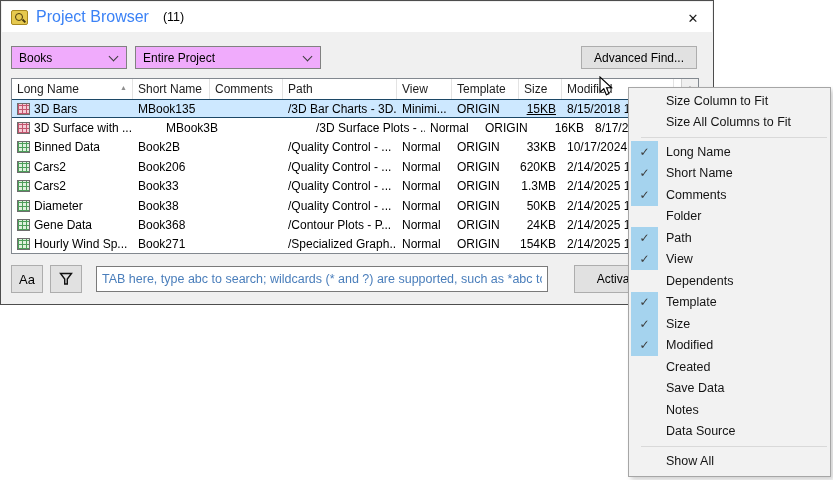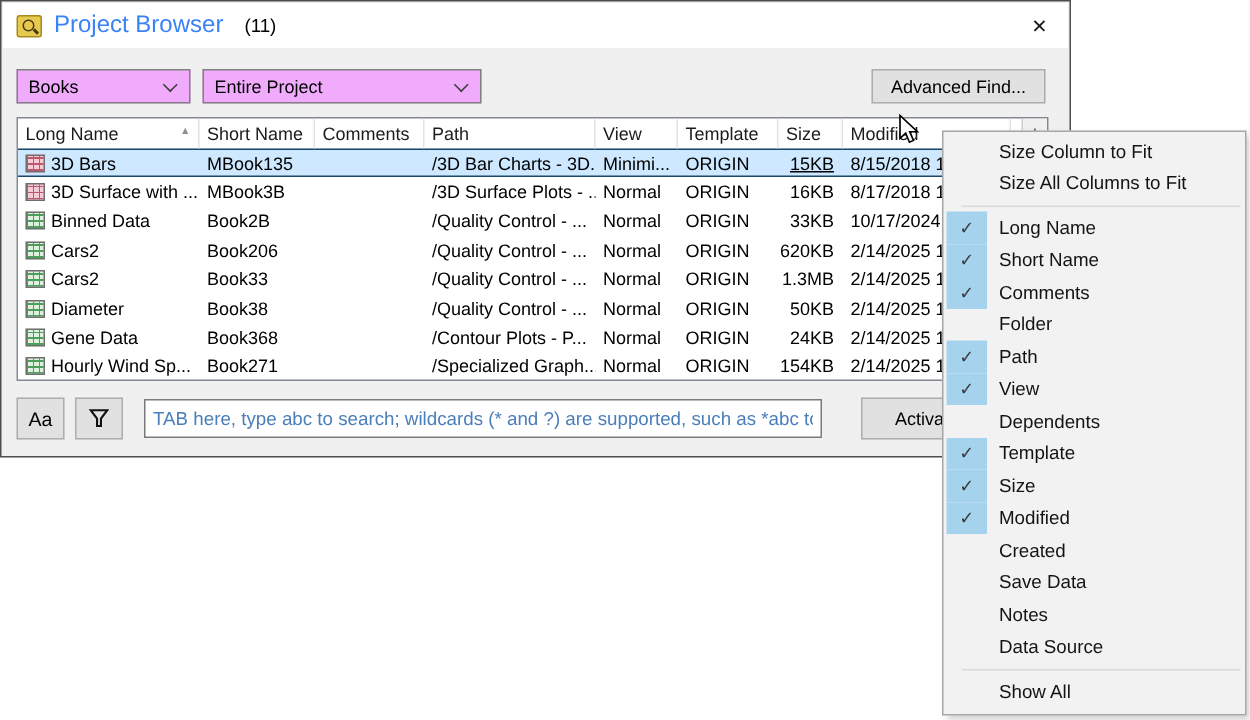--- a/index.html
+++ b/index.html
@@ -140,21 +140,21 @@
           </div>
           <div class="cell" style="width: 112px;">
             <span>8/15/2018 17</span>
           </div>
         </div>
         <div class="trow">
           <div class="cell" style="width: 121px;">
             <span class="wb-icon matrix-book"></span>
             <span>3D Surface with ...</span>
           </div>
-          <div class="cell" style="width: 77px;">
+          <div class="cell" style="width: 77px; margin-left: 28px;">
             <span>MBook3B</span>
           </div>
           <div class="cell" style="width: 73px;">
             <span></span>
           </div>
           <div class="cell" style="width: 114px;">
             <span>/3D Surface Plots - ...</span>
           </div>
           <div class="cell" style="width: 55px;">
             <span>Normal</span>

